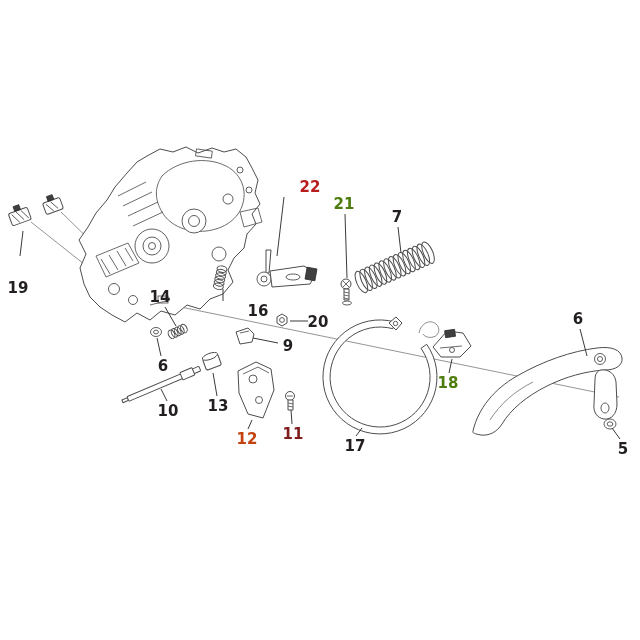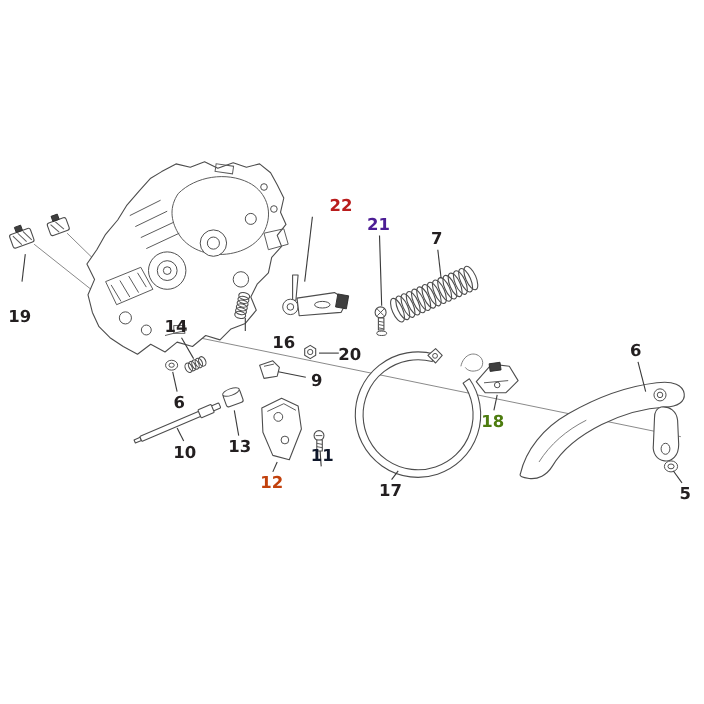--- a/index.html
+++ b/index.html
@@ -240,27 +240,27 @@
       <line x1="345" y1="214" x2="347" y2="278" stroke="#3a3a3a" stroke-width="1"></line>
       <line x1="284" y1="197" x2="277" y2="256" stroke="#3a3a3a" stroke-width="1"></line>
     </svg>
 
   <div id="labels">
       <div class="part-label" style="left: 623px; top: 449px; color: rgb(35, 31, 32);">5</div>
       <div class="part-label" style="left: 578px; top: 319px; color: rgb(35, 31, 32);">6</div>
       <div class="part-label" style="left: 397px; top: 217px; color: rgb(35, 31, 32);">7</div>
       <div class="part-label" style="left: 288px; top: 346px; color: rgb(35, 31, 32);">9</div>
       <div class="part-label" style="left: 168px; top: 411px; color: rgb(35, 31, 32);">10</div>
-      <div class="part-label" style="left: 293px; top: 414px; color: #0f172a;">11</div>
+      <div class="part-label" style="left: 293px; top: 434px; color: #7f1d1d;">11</div>
       <div class="part-label" style="left: 247px; top: 439px; color: #c2410c;">12</div>
       <div class="part-label" style="left: 218px; top: 406px; color: rgb(35, 31, 32);">13</div>
       <div class="part-label" style="left: 160px; top: 297px; color: rgb(35, 31, 32);">14</div>
       <div class="part-label" style="left: 163px; top: 366px; color: rgb(35, 31, 32);">6</div>
       <div class="part-label" style="left: 222px; top: 311px; color: rgb(35, 31, 32); margin-left: 36px;">16</div>
       <div class="part-label" style="left: 355px; top: 446px; color: rgb(35, 31, 32);">17</div>
       <div class="part-label" style="left: 448px; top: 383px; color: #4d7c0f;">18</div>
       <div class="part-label" style="left: 18px; top: 268px; color: rgb(35, 31, 32); margin-top: 20px;">19</div>
       <div class="part-label" style="left: 318px; top: 322px; color: rgb(35, 31, 32);">20</div>
-      <div class="part-label" style="left: 344px; top: 204px; color: #4c1d95;">21</div>
+      <div class="part-label" style="left: 344px; top: 204px; color: #4d7c0f;">21</div>
       <div class="part-label" style="left: 283px; top: 187px; color: #b91c1c; margin-left: 27px;">22</div>
     </div>
 
 </div>
 
 </body></html>

